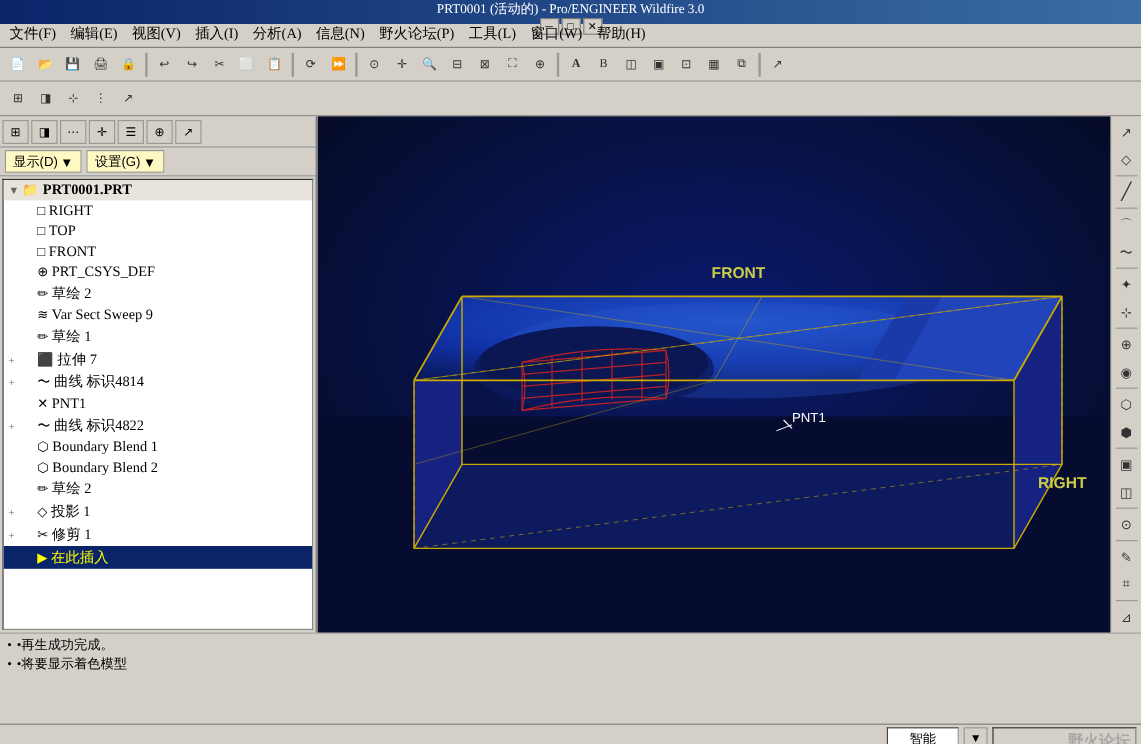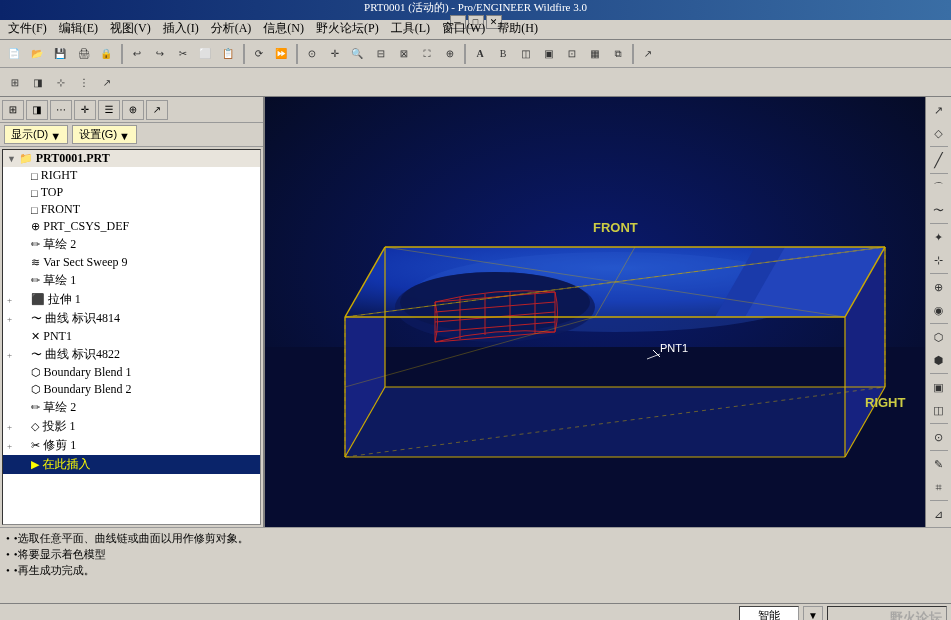--- a/index.html
+++ b/index.html
@@ -367,21 +367,21 @@
       <div class="tree-item">
         <span class="tree-expand">&nbsp;</span>
         <span style="display:inline-block;width:12px;"></span>
         <span class="tree-icon">✏</span>
         <span>草绘 1</span>
       </div>
       <div class="tree-item">
         <span class="tree-expand">+</span>
         <span style="display:inline-block;width:12px;"></span>
         <span class="tree-icon">⬛</span>
-        <span>拉伸 1</span>
+        <span>拉伸 7</span>
       </div>
       <div class="tree-item">
         <span class="tree-expand">+</span>
         <span style="display:inline-block;width:12px;"></span>
         <span class="tree-icon">〜</span>
         <span>曲线 标识4814</span>
       </div>
       <div class="tree-item">
         <span class="tree-expand">&nbsp;</span>
         <span style="display:inline-block;width:12px;"></span>
@@ -555,23 +555,22 @@
     <div class="rp-btn">⊙</div>
     <div class="rp-separator"></div>
     <div class="rp-btn">✎</div>
     <div class="rp-btn">⌗</div>
     <div class="rp-separator"></div>
     <div class="rp-btn">⊿</div>
   </div>
 </div>
 
 <div id="msg-area">
-  <div class="msg-line msg-bullet">•选取任意平面、曲线链或曲面以用作修剪对象。</div>
+  <div class="msg-line msg-bullet">•再生成功完成。</div>
   <div class="msg-line msg-bullet">•将要显示着色模型</div>
-  <div class="msg-line msg-bullet">•再生成功完成。</div>
 </div>
 
 <div id="status-bar">
   <div id="status-messages"></div>
   <div id="status-right">
     <div id="status-mode">智能</div>
     <div id="status-icon-btn">▼</div>
 
     <div style="position:relative; width:120px; height:20px; overflow:hidden; border: 1px inset #888;">
       <span style="color:rgba(150,150,150,0.7); font-size:13px; font-weight:bold; position:absolute; right:4px; top:2px;">野火论坛</span>

